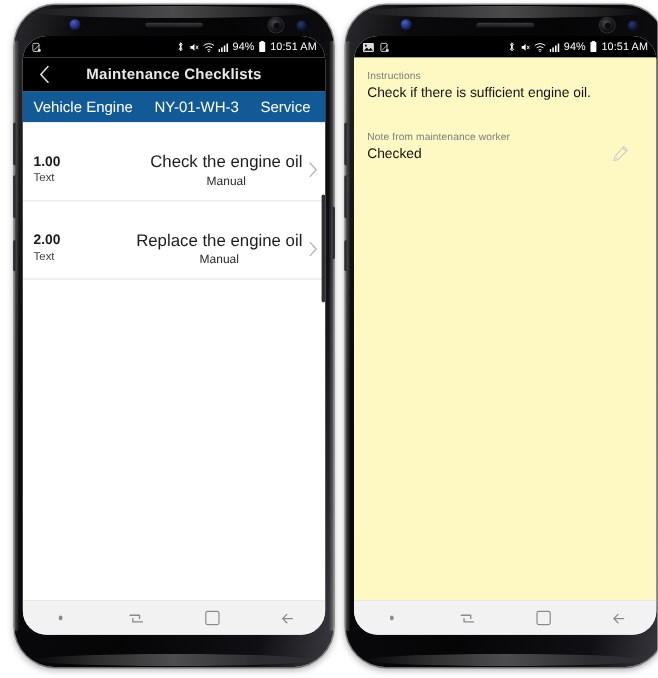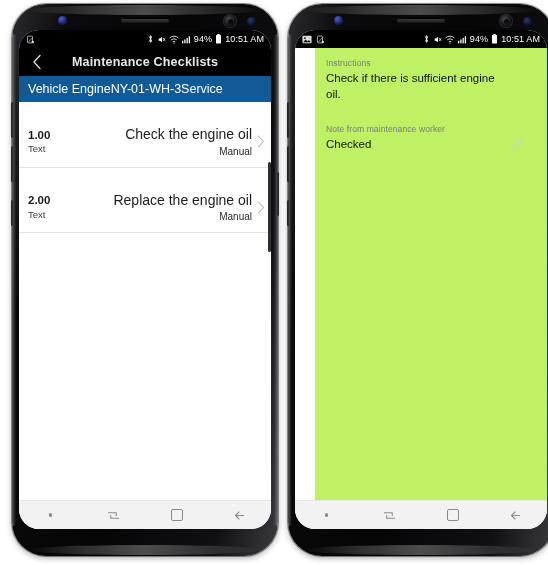--- a/index.html
+++ b/index.html
@@ -180,20 +180,21 @@
     color: #e8e8e8;
   }
 
   
   .bluebar {
     background: #115a96;
     color: #ffffff;
     height: 26px;
     display: flex;
     align-items: center;
+    gap: 18px;
     padding: 0 9px;
     font-size: 12.5px;
     white-space: nowrap;
     overflow: hidden;
     flex: none;
   }
   .bluebar span { flex: none; }
 
   
   .list {
@@ -229,20 +230,21 @@
   }
   .li-title {
     font-size: 14px;
     color: #1c1c1c;
     line-height: 1.4;
   }
   .li-meta {
     font-size: 10px;
     color: #2a2a2a;
     line-height: 1.4;
+    text-align: center;
   }
   .li-chevron {
     flex: 0 0 auto;
     width: 12px;
     display: flex;
     align-items: center;
     justify-content: center;
     color: #b4b4b4;
   }
   .scroll-indicator {
@@ -251,23 +253,22 @@
     top: 60px;
     width: 3px;
     height: 90px;
     background: #2f2f2f;
     border-radius: 2px;
   }
 
   
   .details {
     flex: 1 1 auto;
-    background: #bef264;
+    background: #fef9c3;
     padding: 10px 21px 0 11px;
-    margin-left: 20px;
   }
   .field { position: relative; margin-bottom: 22px; }
   .field-label {
     font-size: 8.5px;
     color: #7b7b7b;
     margin-bottom: 3px;
     letter-spacing: .1px;
   }
   .field-value {
     font-size: 11.5px;

